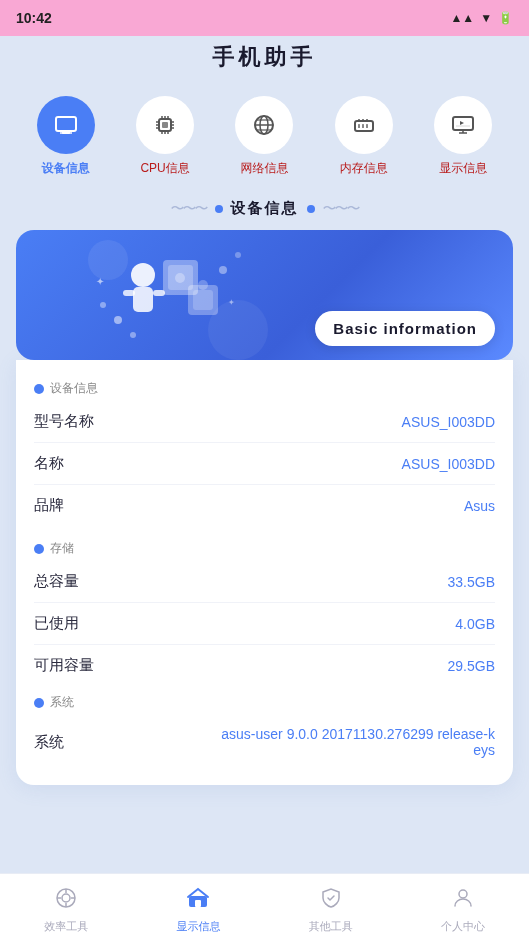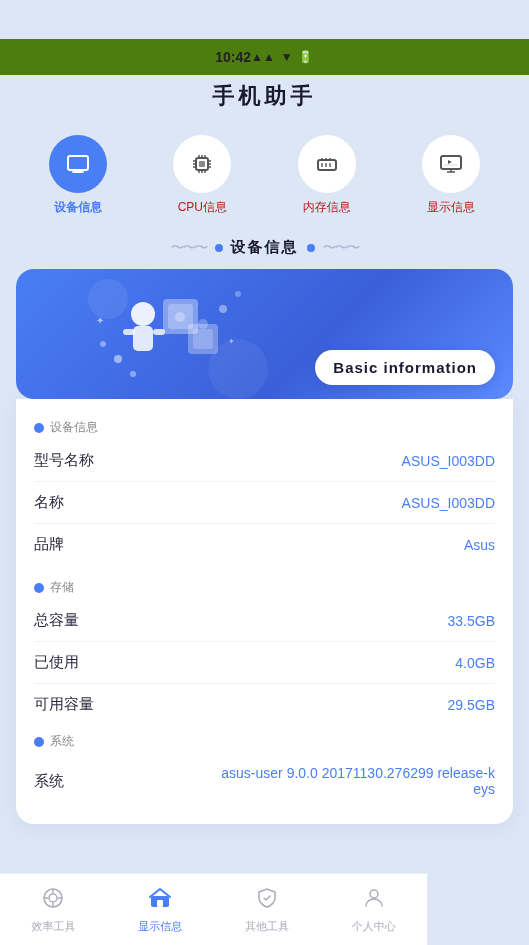--- a/index.html
+++ b/index.html
@@ -7,29 +7,28 @@
     body {
       width: 529px;
       min-height: 945px;
       background: #dde6f5;
       font-family: -apple-system, 'PingFang SC', 'Microsoft YaHei', sans-serif;
       overflow-x: hidden;
     }
 
     
     .status-bar {
-      background: #4d7c0f;
+      background: #f9a8d4;
       height: 36px;
       display: flex;
       align-items: center;
-      justify-content: center;
+      justify-content: space-between;
       padding: 0 16px;
       font-size: 13px;
       font-weight: 600;
-      margin-top: 39px;
     }
     .status-time { font-size: 14px; font-weight: 700; color: #222; }
     .status-icons { display: flex; align-items: center; gap: 6px; color: #222; font-size: 12px; }
 
     
     .header {
       text-align: center;
       padding: 6px 0 14px;
       background: #dde6f5;
     }
@@ -179,21 +178,21 @@
       word-break: break-all;
     }
 
     .section-group { margin-top: 8px; }
 
     
     .bottom-nav {
       position: fixed;
       bottom: 0;
       left: 0;
-      width: 427px;
+      width: 529px;
       height: 72px;
       background: white;
       border-top: 1px solid #e8ecf5;
       display: flex;
       align-items: center;
       justify-content: space-around;
     }
     .bottom-item {
       display: flex;
       flex-direction: column;
@@ -264,20 +263,32 @@
           <line x1="20" y1="11" x2="23" y2="11" stroke="#555" stroke-width="1.5"></line>
           <line x1="20" y1="14" x2="23" y2="14" stroke="#555" stroke-width="1.5"></line>
           <line x1="20" y1="17" x2="23" y2="17" stroke="#555" stroke-width="1.5"></line>
         </svg>
       </div>
       <span class="nav-label">CPU信息</span>
     </div>
     <div class="nav-item">
       <div class="nav-icon-wrap">
         <svg width="28" height="28" viewBox="0 0 28 28" fill="none">
+          <circle cx="14" cy="14" r="9" stroke="#555" stroke-width="2" fill="none"></circle>
+          <ellipse cx="14" cy="14" rx="4" ry="9" stroke="#555" stroke-width="1.5" fill="none"></ellipse>
+          <line x1="5" y1="14" x2="23" y2="14" stroke="#555" stroke-width="1.5"></line>
+          <line x1="6" y1="9" x2="22" y2="9" stroke="#555" stroke-width="1.2"></line>
+          <line x1="6" y1="19" x2="22" y2="19" stroke="#555" stroke-width="1.2"></line>
+        </svg>
+      </div>
+      <span class="nav-label">网络信息</span>
+    </div>
+    <div class="nav-item">
+      <div class="nav-icon-wrap">
+        <svg width="28" height="28" viewBox="0 0 28 28" fill="none">
           <rect x="5" y="10" width="18" height="10" rx="2" stroke="#555" stroke-width="2" fill="none"></rect>
           <rect x="8" y="13" width="2" height="4" rx="0.5" fill="#888"></rect>
           <rect x="12" y="13" width="2" height="4" rx="0.5" fill="#888"></rect>
           <rect x="16" y="13" width="2" height="4" rx="0.5" fill="#888"></rect>
           <line x1="9" y1="8" x2="9" y2="10" stroke="#555" stroke-width="1.5"></line>
           <line x1="13" y1="8" x2="13" y2="10" stroke="#555" stroke-width="1.5"></line>
           <line x1="17" y1="8" x2="17" y2="10" stroke="#555" stroke-width="1.5"></line>
         </svg>
       </div>
       <span class="nav-label">内存信息</span>

